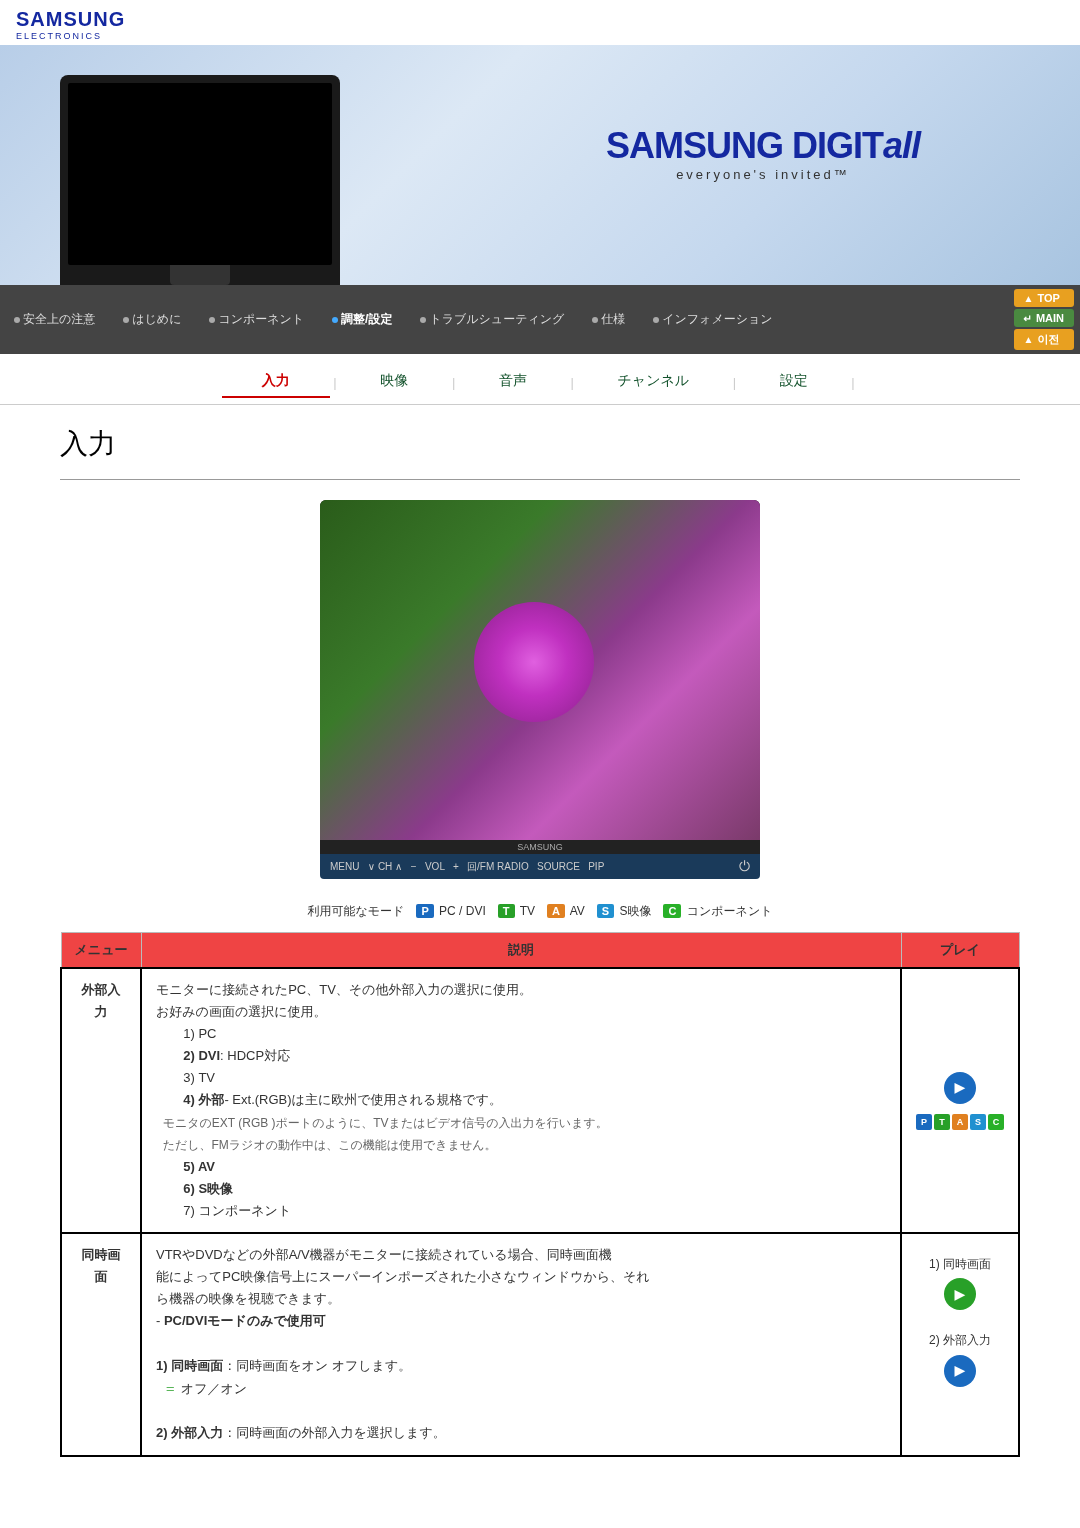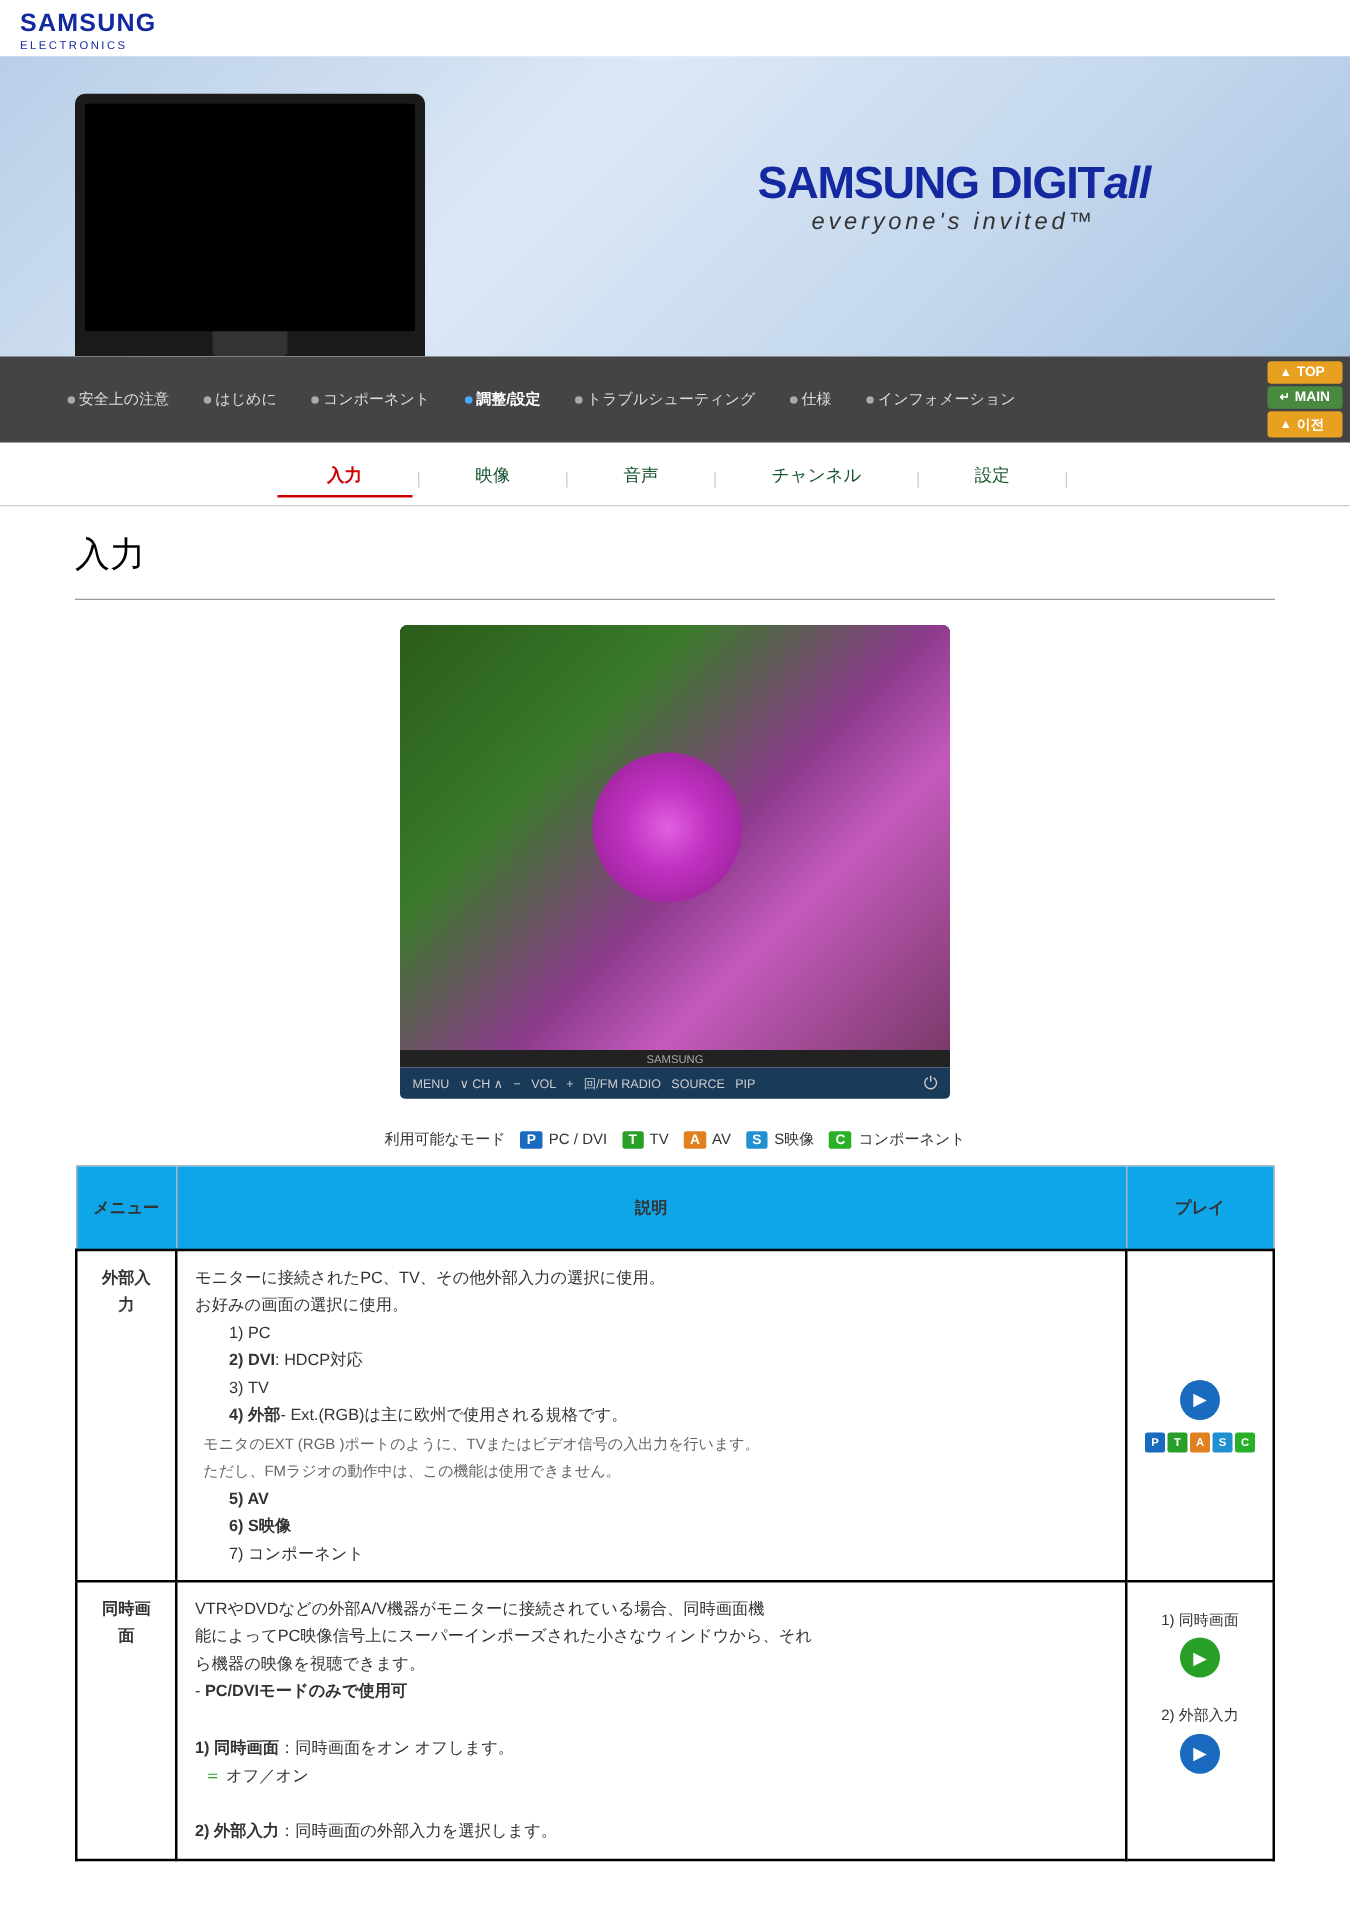--- a/index.html
+++ b/index.html
@@ -11,25 +11,25 @@
     .logo-samsung { color: #1428A0; font-size: 20px; font-weight: bold; font-family: Arial, sans-serif; letter-spacing: 1px; }
     .logo-electronics { color: #1428A0; font-size: 9px; letter-spacing: 2px; }
 
     
     #banner { width: 100%; height: 240px; background: linear-gradient(135deg, #b8cee8 0%, #dce8f5 40%, #c5d8ee 70%, #a8c4e0 100%); position: relative; overflow: hidden; display: flex; align-items: center; justify-content: center; }
     .banner-monitor { width: 280px; height: 210px; background: #1a1a1a; border-radius: 8px 8px 0 0; position: absolute; left: 60px; bottom: 0; display: flex; flex-direction: column; }
     .monitor-screen { flex: 1; background: #000; margin: 8px 8px 0 8px; border-radius: 2px; }
     .monitor-base { width: 60px; height: 20px; background: #333; margin: 0 auto; border-radius: 0 0 4px 4px; }
     .banner-brand { position: absolute; right: 160px; top: 80px; text-align: center; }
     .banner-brand-title { font-size: 36px; font-weight: bold; color: #1428A0; font-family: Arial, sans-serif; letter-spacing: -1px; }
-    .banner-brand-sub { font-size: 19px; color: #333; letter-spacing: 3px; font-style: italic; }
+    .banner-brand-sub { font-size: 13px; color: #333; letter-spacing: 3px; }
 
     
     #navbar { background: #444; display: flex; align-items: center; justify-content: space-between; padding: 0; }
-    .nav-items { display: flex; align-items: center; flex: 1; padding-left: 40px; }
+    .nav-items { display: flex; align-items: center; flex: 1; }
     .nav-item { color: #ddd; font-size: 12px; padding: 8px 14px; cursor: pointer; display: flex; align-items: center; gap: 3px; }
     .nav-item.active { color: #fff; font-weight: bold; }
     .nav-dot { width: 6px; height: 6px; background: #aaa; border-radius: 50%; display: inline-block; }
     .nav-dot.active { background: #4af; }
     .nav-buttons { display: flex; flex-direction: column; gap: 2px; padding: 4px 6px; }
     .nav-btn { padding: 3px 10px; font-size: 11px; font-weight: bold; border-radius: 3px; cursor: pointer; display: flex; align-items: center; gap: 4px; color: #fff; border: none; }
     .btn-top { background: #e8a020; }
     .btn-main { background: #4a8a40; }
     .btn-prev { background: #e8a020; }
     .btn-arrow { font-size: 10px; }
@@ -57,21 +57,21 @@
     .mode-line { text-align: center; margin-bottom: 12px; font-size: 12px; color: #333; }
     .mode-badge { display: inline-block; padding: 1px 5px; font-size: 11px; font-weight: bold; border-radius: 2px; margin: 0 2px; color: #fff; }
     .badge-p { background: #1a6abf; }
     .badge-t { background: #28a028; }
     .badge-a { background: #e08020; }
     .badge-s { background: #2090d0; }
     .badge-c { background: #28b028; }
 
     
     .info-table { width: 100%; border-collapse: collapse; font-size: 13px; }
-    .info-table th { background: #0ea5e9; border: 1px solid #bbb; padding: 24px 12px; text-align: center; font-weight: bold; color: #333; }
+    .info-table th { background: #ef4444; border: 1px solid #bbb; padding: 8px 12px; text-align: center; font-weight: bold; color: #333; }
     .info-table td { border: 2px solid #000000; padding: 10px 14px; vertical-align: top; color: #333; line-height: 1.7; }
     .col-menu { width: 80px; text-align: center; font-weight: bold; }
     .col-desc { }
     .col-play { width: 90px; text-align: center; }
     .play-icon { width: 32px; height: 32px; border-radius: 50%; display: inline-block; cursor: pointer; }
     .play-icon-blue { background: #1a6abf; }
     .play-icon-green { background: #28a028; }
     .badge-row { display: flex; gap: 2px; justify-content: center; margin-top: 6px; }
     .small-badge { display: inline-block; width: 16px; height: 16px; border-radius: 2px; font-size: 9px; font-weight: bold; color: #fff; text-align: center; line-height: 16px; }
     .b-p { background: #1a6abf; }

